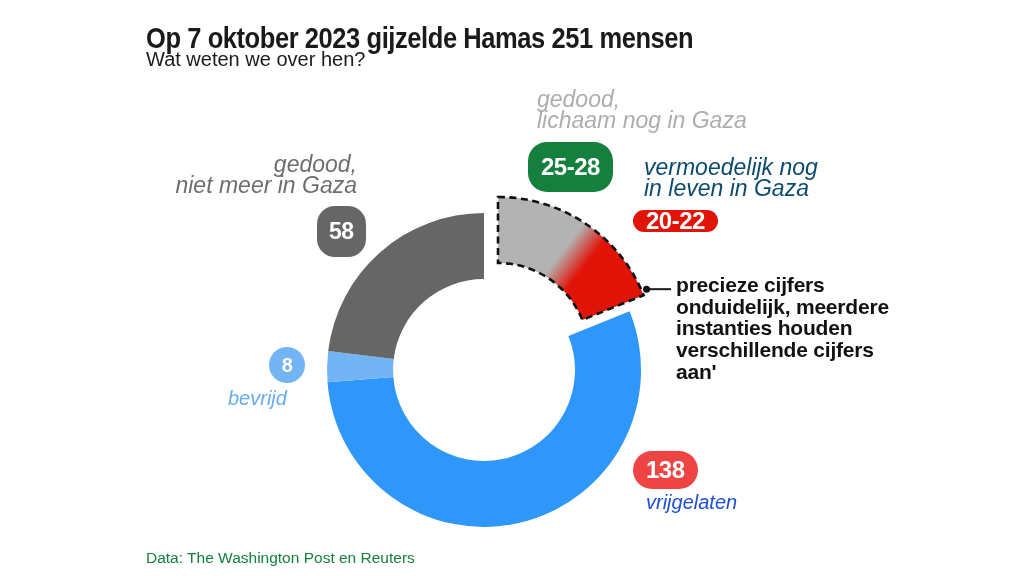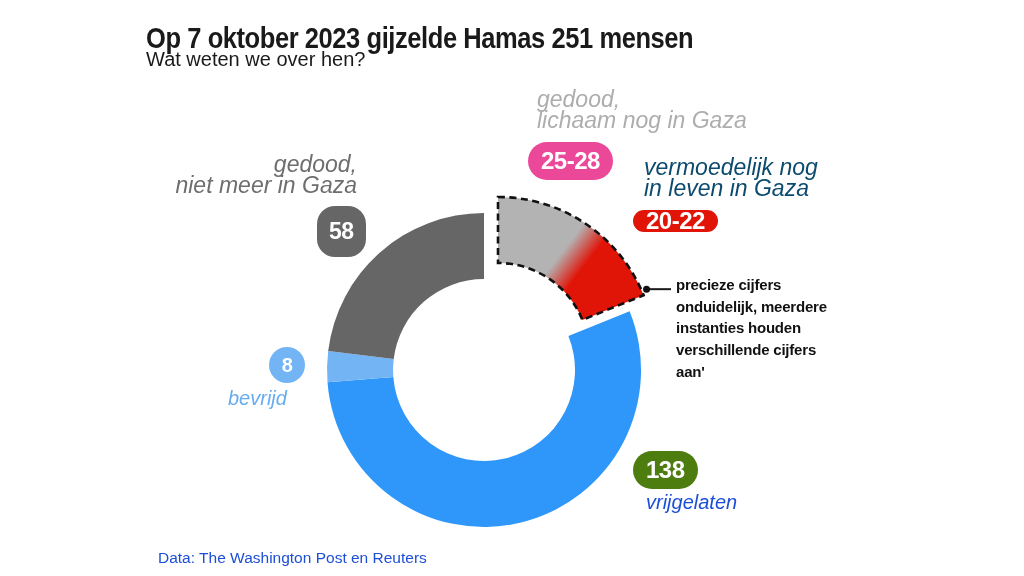--- a/index.html
+++ b/index.html
@@ -18,30 +18,30 @@
   .lbl{font-style:italic;font-size:23px;line-height:21px;white-space:pre-line;}
   .lbl-graylight{left:537px;top:81px;color:#adadad;}
   .lbl-red{left:644px;top:149px;color:#0c4a6e;}
   .lbl-graydark{left:157px;top:146px;width:200px;text-align:right;color:#6e6e6e;}
   .lbl-lightblue{left:228px;top:380px;color:#66acf0;font-size:20px;}
   .lbl-blue{left:646px;top:484px;color:#1d4ed8;font-size:20px;}
   .badge{
     display:inline-flex;align-items:center;justify-content:center;
     color:#fff;font-weight:bold;letter-spacing:-0.5px;border-radius:19px;
   }
-  .b-graylight{left:528px;top:134px;height:38px;padding:0 13px;font-size:24px;background:#ec4899;}
+  .b-graylight{left:528px;top:134px;height:50px;padding:0 13px;font-size:24px;background:#15803d;}
   .b-red{left:633px;top:202px;height:22px;padding:0 13px;font-size:24px;background:#e11408;}
   .b-graydark{left:317px;top:198px;height:35px;padding:8px 12px;font-size:23px;background:#666666;border-radius:18px;}
   .b-circle{left:269px;top:339px;width:36px;height:36px;border-radius:50%;font-size:20px;background:#72b4f4;padding:0;}
-  .b-blue{left:633px;top:443px;height:38px;padding:0 13px;font-size:24px;background:#4d7c0f;}
+  .b-blue{left:633px;top:443px;height:38px;padding:0 13px;font-size:24px;background:#ef4444;}
   .annotation{
-    left:676px;top:266px;width:215px;font-size:15px;font-weight:bold;color:#111;
+    left:676px;top:266px;width:215px;font-size:21px;font-weight:bold;color:#111;
     line-height:21.7px;white-space:pre-line;letter-spacing:-0.2px;
   }
-  .source{left:158px;top:541px;font-size:15.5px;color:#1d4ed8;}
+  .source{left:146px;top:541px;font-size:15.5px;color:#15803d;}
 </style>
 </head>
 <body>
 
 <div class="stage">
 
   <svg id="donut" class="chart" width="1024" height="576" viewBox="0 0 1024 576">
       <path d="M629.6 303.2 A157 157 0 1 1 327.5 374.2 L393.3 369.1 A91 91 0 1 0 568.4 327.9 Z" fill="#2f97fa"></path>
       <path d="M327.5 374.2 A157 157 0 0 1 328.2 342.9 L393.7 350.9 A91 91 0 0 0 393.3 369.1 Z" fill="#72b4f4"></path>
       <path d="M328.2 342.9 A157 157 0 0 1 484.0 205.0 L484.0 271.0 A91 91 0 0 0 393.7 350.9 Z" fill="#666666"></path>

